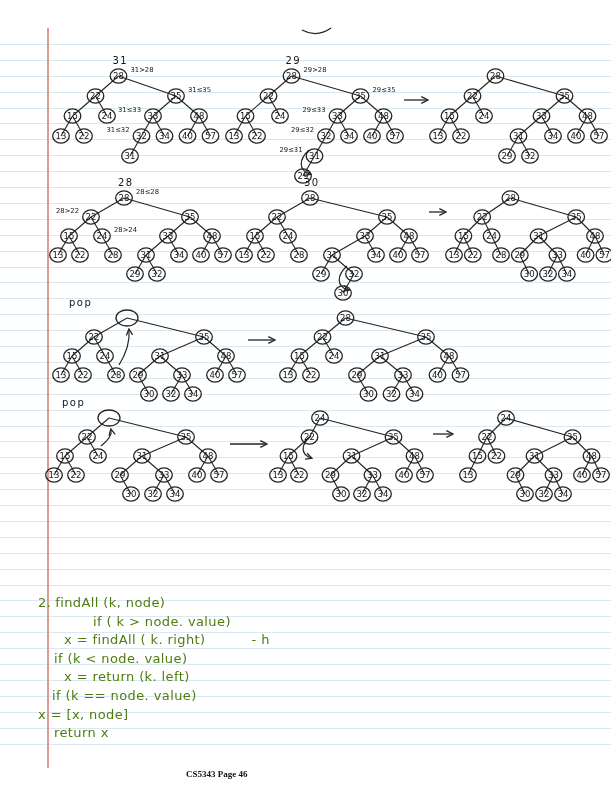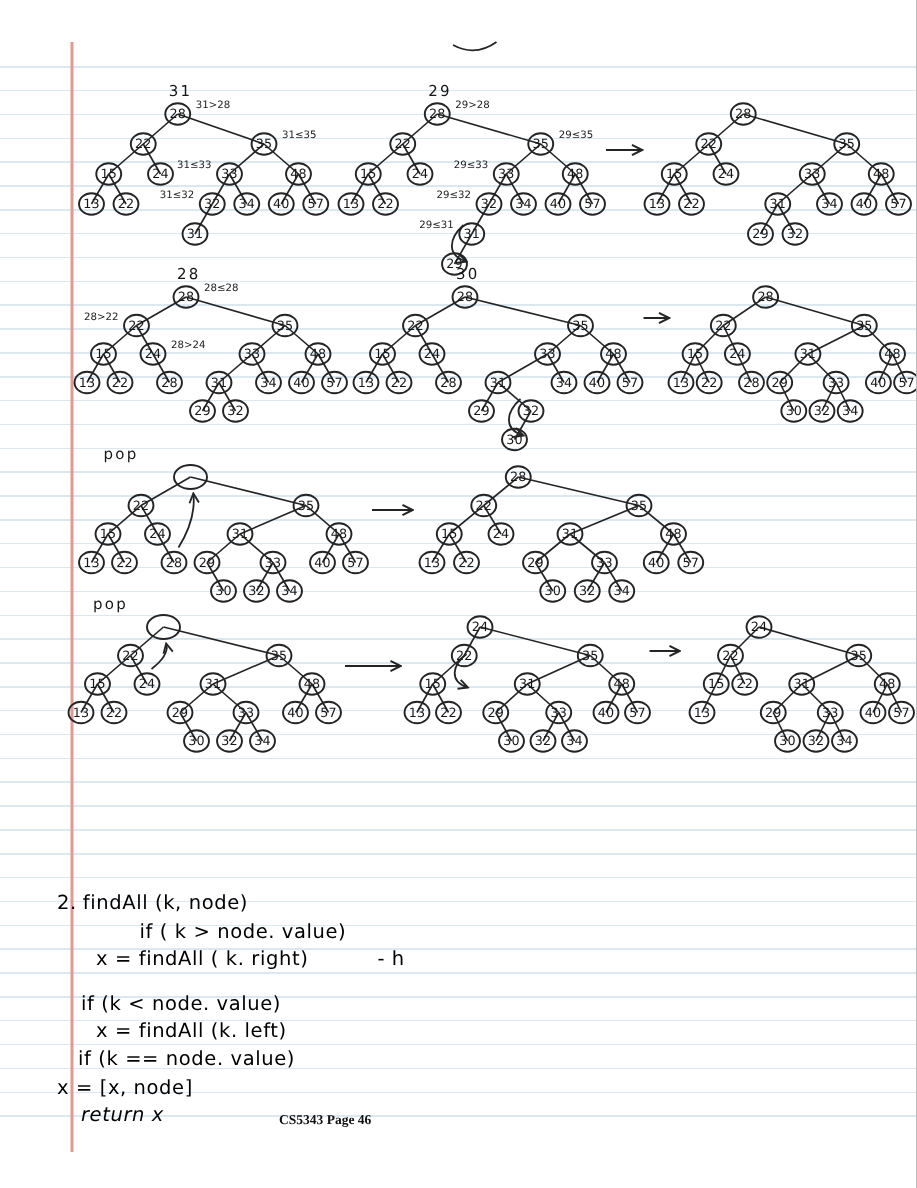--- a/index.html
+++ b/index.html
@@ -7,26 +7,26 @@
   .page{position:relative;width:611px;height:792px;background:#ffffff;overflow:hidden;
         font-family:"DejaVu Sans",sans-serif;margin:0 auto;}
   .rules{position:absolute;left:0;top:44px;width:611px;height:714px;
          background:repeating-linear-gradient(to bottom,#d9e8f1 0 1px,rgba(0,0,0,0) 1px 15.9px);}
   .margin-line{position:absolute;left:47px;top:28px;width:2px;height:740px;background:#e09a92;}
   #canvas{position:absolute;left:0;top:0;}
   .ink{stroke:#242424;fill:none;}
   .nv{font:8.5px "DejaVu Sans",sans-serif;fill:#161616;}
   .ann{font:6.8px "DejaVu Sans",sans-serif;fill:#222;}
   .tl{font:10px "DejaVu Sans",sans-serif;fill:#161616;letter-spacing:1.5px;}
-  .code{position:absolute;left:38px;top:594px;color:#000000;font-size:13px;
+  .code{position:absolute;left:38px;top:594px;color:#4d7c0f;font-size:13px;
         line-height:18.6px;letter-spacing:.4px;}
   .code-line{white-space:pre;}
   .code-num{margin-right:4px;}
   .code-note{margin-left:46px;}
-  .footer{position:absolute;left:186px;top:741px;font-family:"Liberation Serif",serif;
+  .footer{position:absolute;left:186px;top:769px;font-family:"Liberation Serif",serif;
           font-weight:bold;font-size:9px;color:#111;}
 </style>
 </head>
 <body>
 
 <div class="page">
   <div class="rules"></div>
   <div class="margin-line"></div>
   <svg id="canvas" width="611" height="792">
       <defs>
@@ -589,22 +589,22 @@
       <path class="ink" stroke-width="1.3" marker-end="url(#ah)" d="M230,444 H266"></path>
       <path class="ink" stroke-width="1.3" marker-end="url(#ah)" d="M433,434 H452"></path>
       <path class="ink" stroke-width="1.2" marker-end="url(#ah)" d="M309,150 c-10,9 -11,20 1,24"></path>
       <path class="ink" stroke-width="1.2" marker-end="url(#ah)" d="M347,266 c-10,9 -11,20 1,24"></path>
       <path class="ink" stroke-width="1.2" marker-end="url(#ah)" d="M311,436 c-10,8 -11,18 0,22"></path>
     </svg>
   <div class="code" id="code">
       <div class="code-line" style="margin-left: 0px;"><span class="code-num">2.</span><span>findAll (k, node)</span></div>
       <div class="code-line" style="margin-left: 16px; text-align: center;"><span>if ( k &gt; node. value)</span></div>
       <div class="code-line" style="margin-left: 26px;"><span>x = findAll ( k. right)</span><span class="code-note">- h</span></div>
-      <div class="code-line" style="margin-left: 16px; margin-top: 11px;"><span>if (k &lt; node. value)</span></div>
-      <div class="code-line" style="margin-left: 26px;"><span>x = findAll (k. left)</span></div>
+      <div class="code-line" style="margin-left: 16px;"><span>if (k &lt; node. value)</span></div>
+      <div class="code-line" style="margin-left: 26px;"><span>x = return (k. left)</span></div>
       <div class="code-line" style="margin-left: 14px;"><span>if (k == node. value)</span></div>
       <div class="code-line" style=""><span>x = [x, node]</span></div>
-      <div class="code-line" style="margin-left: 16px; font-style: italic;"><span>return x</span></div>
+      <div class="code-line" style="margin-left: 16px;"><span>return x</span></div>
     </div>
   <div class="footer">
     <span>CS5343 Page 46</span>
   </div>
 </div>
 
 </body></html>

